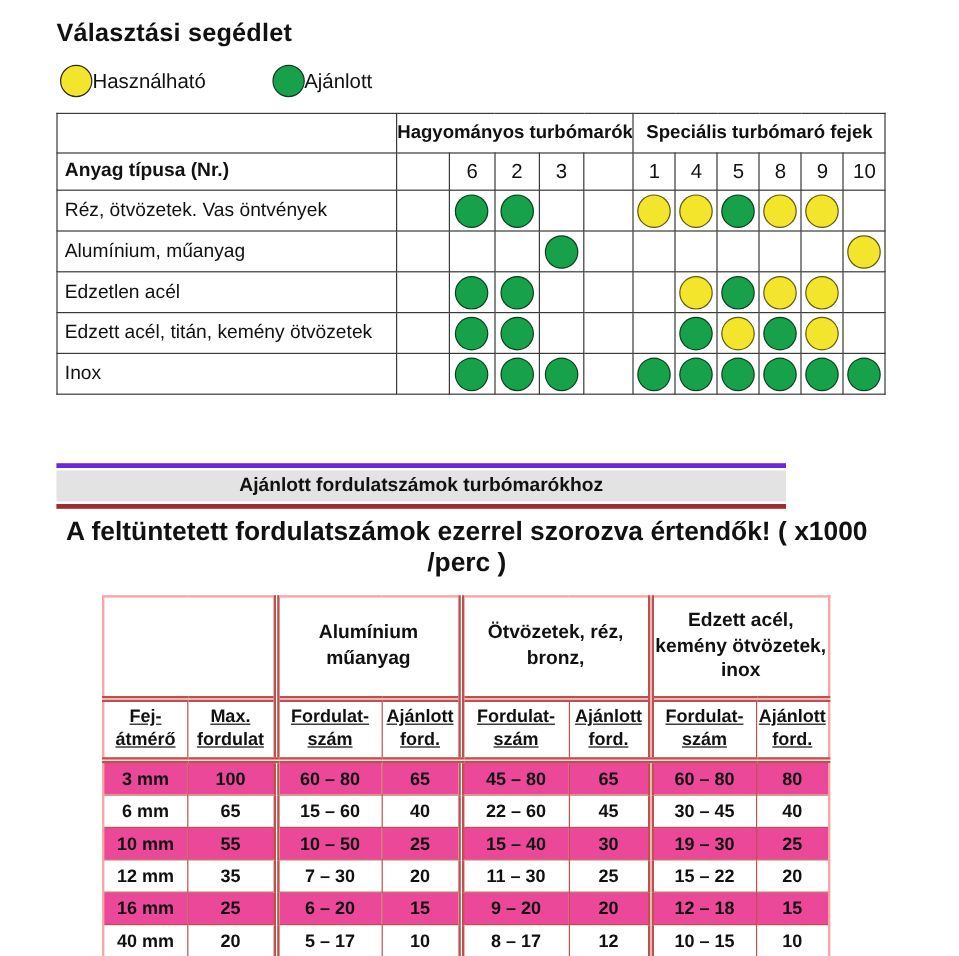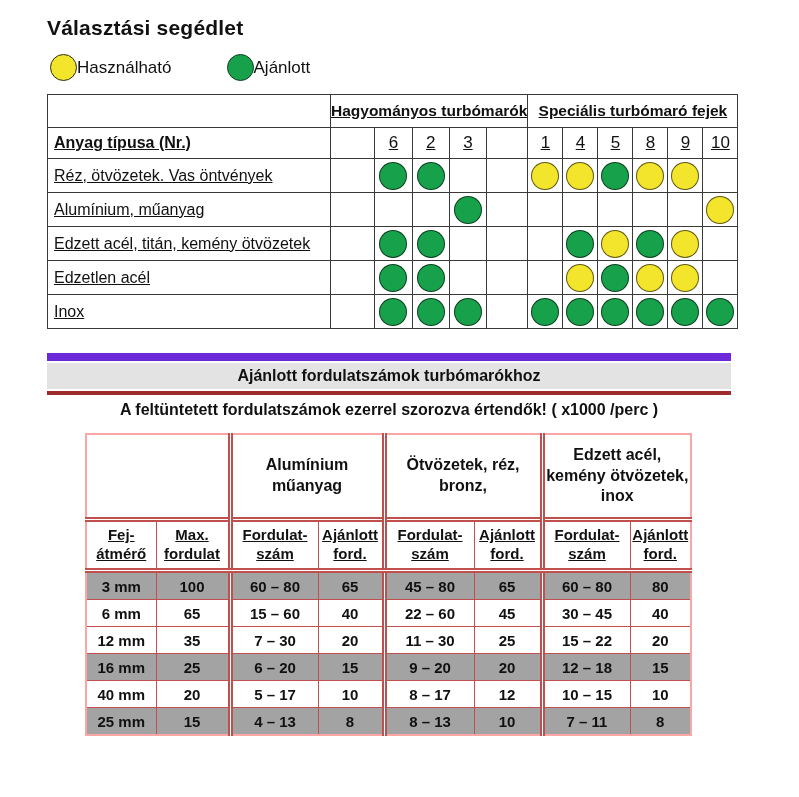--- a/index.html
+++ b/index.html
@@ -11,57 +11,57 @@
   .page-title{font-size:21px;font-weight:bold;margin:16px 0 12px 47px;letter-spacing:.2px;}
   .legend{display:flex;align-items:center;margin:14px 0 0 50px;}
   .legend-dot{width:27px;height:27px;border-radius:50%;box-sizing:border-box;border:1px solid #2c2c12;}
   .legend-dot.yellow{background:#f3e42c;}
   .legend-dot.green{background:#18a14b;border-color:#103d1f;}
   .legend-label{font-size:17px;margin-left:0;}
   .legend-group2{margin-left:55px;display:flex;align-items:center;text-align:right;}
 
   
   table{border-collapse:collapse;table-layout:fixed;}
-  .sel-table{margin:13px 0 0 47px;text-decoration:underline;}
+  .sel-table{margin:13px 0 0 47px;}
   .sel-table td{
     border:1px solid #3a3a3a;font-size:16px;vertical-align:middle;
     height:33px;padding:0;overflow:hidden;white-space:nowrap;
   }
   .sel-table .grp-row td{height:32px;}
   .sel-table .grp{font-weight:bold;text-align:center;font-size:15.5px;}
   .sel-table .name-col{padding-left:6px;text-align:left;}
   .sel-table .num{font-size:17px;text-align:center;}
   .sel-table .num-row td{height:30px;}
   .sel-table .bold{font-weight:bold;}
   .dotcell{text-align:center;}
   .dot{width:28px;height:28px;border-radius:50%;margin:0 auto;box-sizing:border-box;display:none;}
   .dotcell.recommended .dot{display:block;background:#18a14b;border:1px solid rgba(5,40,18,.8);}
   .dotcell.usable .dot{display:block;background:#f3e42c;border:1px solid rgba(60,55,5,.8);}
 
   
   .banner-wrap{
-    width:684px;margin:24px 0 0 47px;
-    border-top:8px solid #6d28d9;border-bottom:4px solid #9e2b2e;
+    width:608px;margin:57px 0 0 47px;
+    border-top:4px solid #6d28d9;border-bottom:4px solid #9e2b2e;
     padding:2px 0;
   }
   .banner{background:#e3e3e3;text-align:center;font-weight:bold;font-size:16px;padding:4px 0;}
-  .note-line{width:684px;margin:6px 0 0 47px;text-align:center;font-weight:bold;font-size:16px;}
+  .note-line{width:684px;margin:6px 0 0 47px;text-align:center;font-weight:bold;font-size:22px;}
 
   .rpm-table{margin:14px 0 0 85px;width:605px;font-weight:bold;}
   .rpm-table td{
     border:1px solid #c0504d;text-align:center;vertical-align:middle;
     font-size:15px;padding:2px 1px;overflow:hidden;
   }
   .rpm-table .grp-row td{height:78px;font-size:16px;line-height:1.3;}
   .rpm-table .sub-row td{
     height:42px;line-height:1.25;
     border-top:5px double #c0504d;border-bottom:5px double #c0504d;text-decoration:underline;
   }
   .rpm-table .data-row td{height:22px;font-size:15px;}
-  .rpm-table tr.shade td{background:#a3a3a3;}
+  .rpm-table tr.shade td{background:#ec4899;}
   .rpm-table td.dl{border-left:5px double #c0504d;}
   .rpm-table{border:2px solid #fca5a5;}
 </style>
 </head>
 <body>
 
 <div class="page-title">Választási segédlet</div>
 
 <div class="legend">
   <span class="legend-dot yellow"></span>
@@ -150,65 +150,65 @@
     <td class="dotcell"></td>
     <td class="dotcell"></td>
     <td class="dotcell"></td>
     <td class="dotcell"></td>
     <td class="dotcell usable">
           <span class="dot"></span>
         </td>
   </tr>
 
   <tr>
+    <td class="name-col">Edzetlen acél</td>
+    <td></td>
+    <td class="dotcell recommended">
+          <span class="dot"></span>
+        </td>
+    <td class="dotcell recommended">
+          <span class="dot"></span>
+        </td>
+    <td class="dotcell"></td>
+    <td></td>
+    <td class="dotcell"></td>
+    <td class="dotcell usable">
+          <span class="dot"></span>
+        </td>
+    <td class="dotcell recommended">
+          <span class="dot"></span>
+        </td>
+    <td class="dotcell usable">
+          <span class="dot"></span>
+        </td>
+    <td class="dotcell usable">
+          <span class="dot"></span>
+        </td>
+    <td class="dotcell"></td>
+  </tr>
+
+  <tr>
     <td class="name-col">Edzett acél, titán, kemény ötvözetek</td>
     <td></td>
     <td class="dotcell recommended">
           <span class="dot"></span>
         </td>
     <td class="dotcell recommended">
           <span class="dot"></span>
         </td>
     <td class="dotcell"></td>
     <td></td>
     <td class="dotcell"></td>
     <td class="dotcell recommended">
           <span class="dot"></span>
         </td>
     <td class="dotcell usable">
           <span class="dot"></span>
         </td>
     <td class="dotcell recommended">
-          <span class="dot"></span>
-        </td>
-    <td class="dotcell usable">
-          <span class="dot"></span>
-        </td>
-    <td class="dotcell"></td>
-  </tr>
-
-  <tr>
-    <td class="name-col">Edzetlen acél</td>
-    <td></td>
-    <td class="dotcell recommended">
-          <span class="dot"></span>
-        </td>
-    <td class="dotcell recommended">
-          <span class="dot"></span>
-        </td>
-    <td class="dotcell"></td>
-    <td></td>
-    <td class="dotcell"></td>
-    <td class="dotcell usable">
-          <span class="dot"></span>
-        </td>
-    <td class="dotcell recommended">
-          <span class="dot"></span>
-        </td>
-    <td class="dotcell usable">
           <span class="dot"></span>
         </td>
     <td class="dotcell usable">
           <span class="dot"></span>
         </td>
     <td class="dotcell"></td>
   </tr>
 
   <tr>
     <td class="name-col">Inox</td>
@@ -292,20 +292,30 @@
   <tr class="data-row">
     <td>6 mm</td>
     <td>65</td>
     <td class="dl">15 – 60</td>
     <td>40</td>
     <td class="dl">22 – 60</td>
     <td>45</td>
     <td class="dl">30 – 45</td>
     <td>40</td>
   </tr>
+  <tr class="data-row shade">
+    <td>10 mm</td>
+    <td>55</td>
+    <td class="dl">10 – 50</td>
+    <td>25</td>
+    <td class="dl">15 – 40</td>
+    <td>30</td>
+    <td class="dl">19 – 30</td>
+    <td>25</td>
+  </tr>
   <tr class="data-row">
     <td>12 mm</td>
     <td>35</td>
     <td class="dl">7 – 30</td>
     <td>20</td>
     <td class="dl">11 – 30</td>
     <td>25</td>
     <td class="dl">15 – 22</td>
     <td>20</td>
   </tr>

